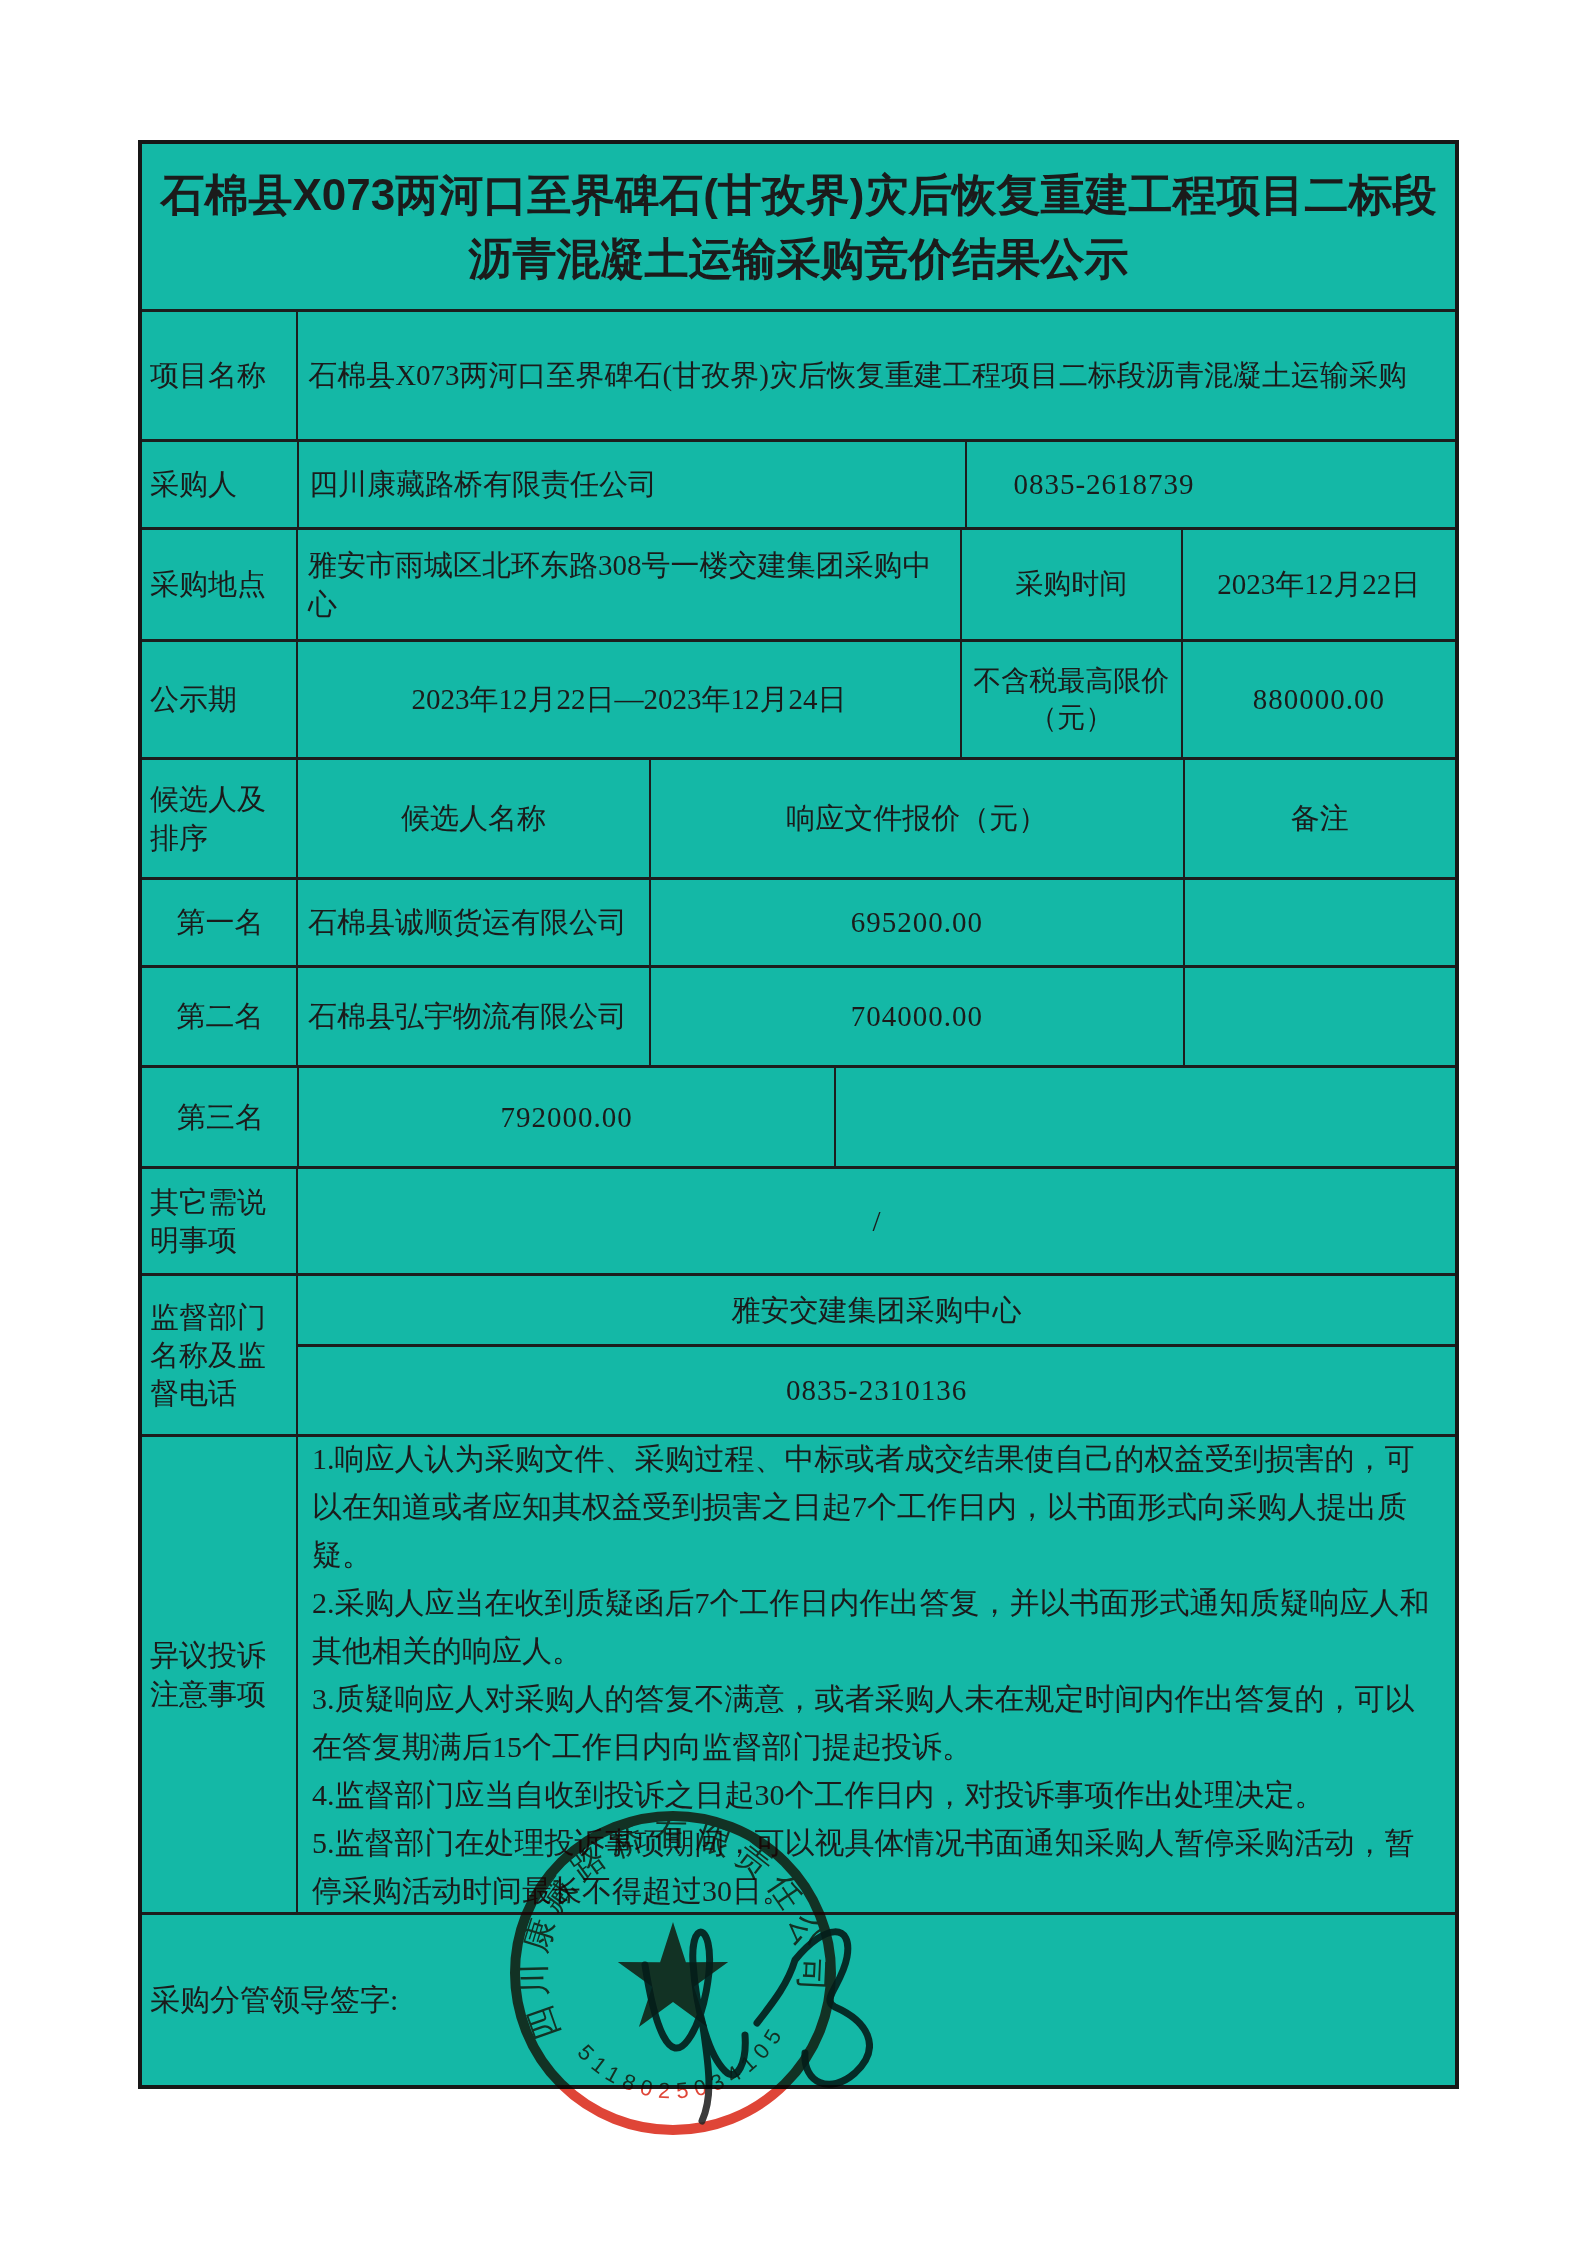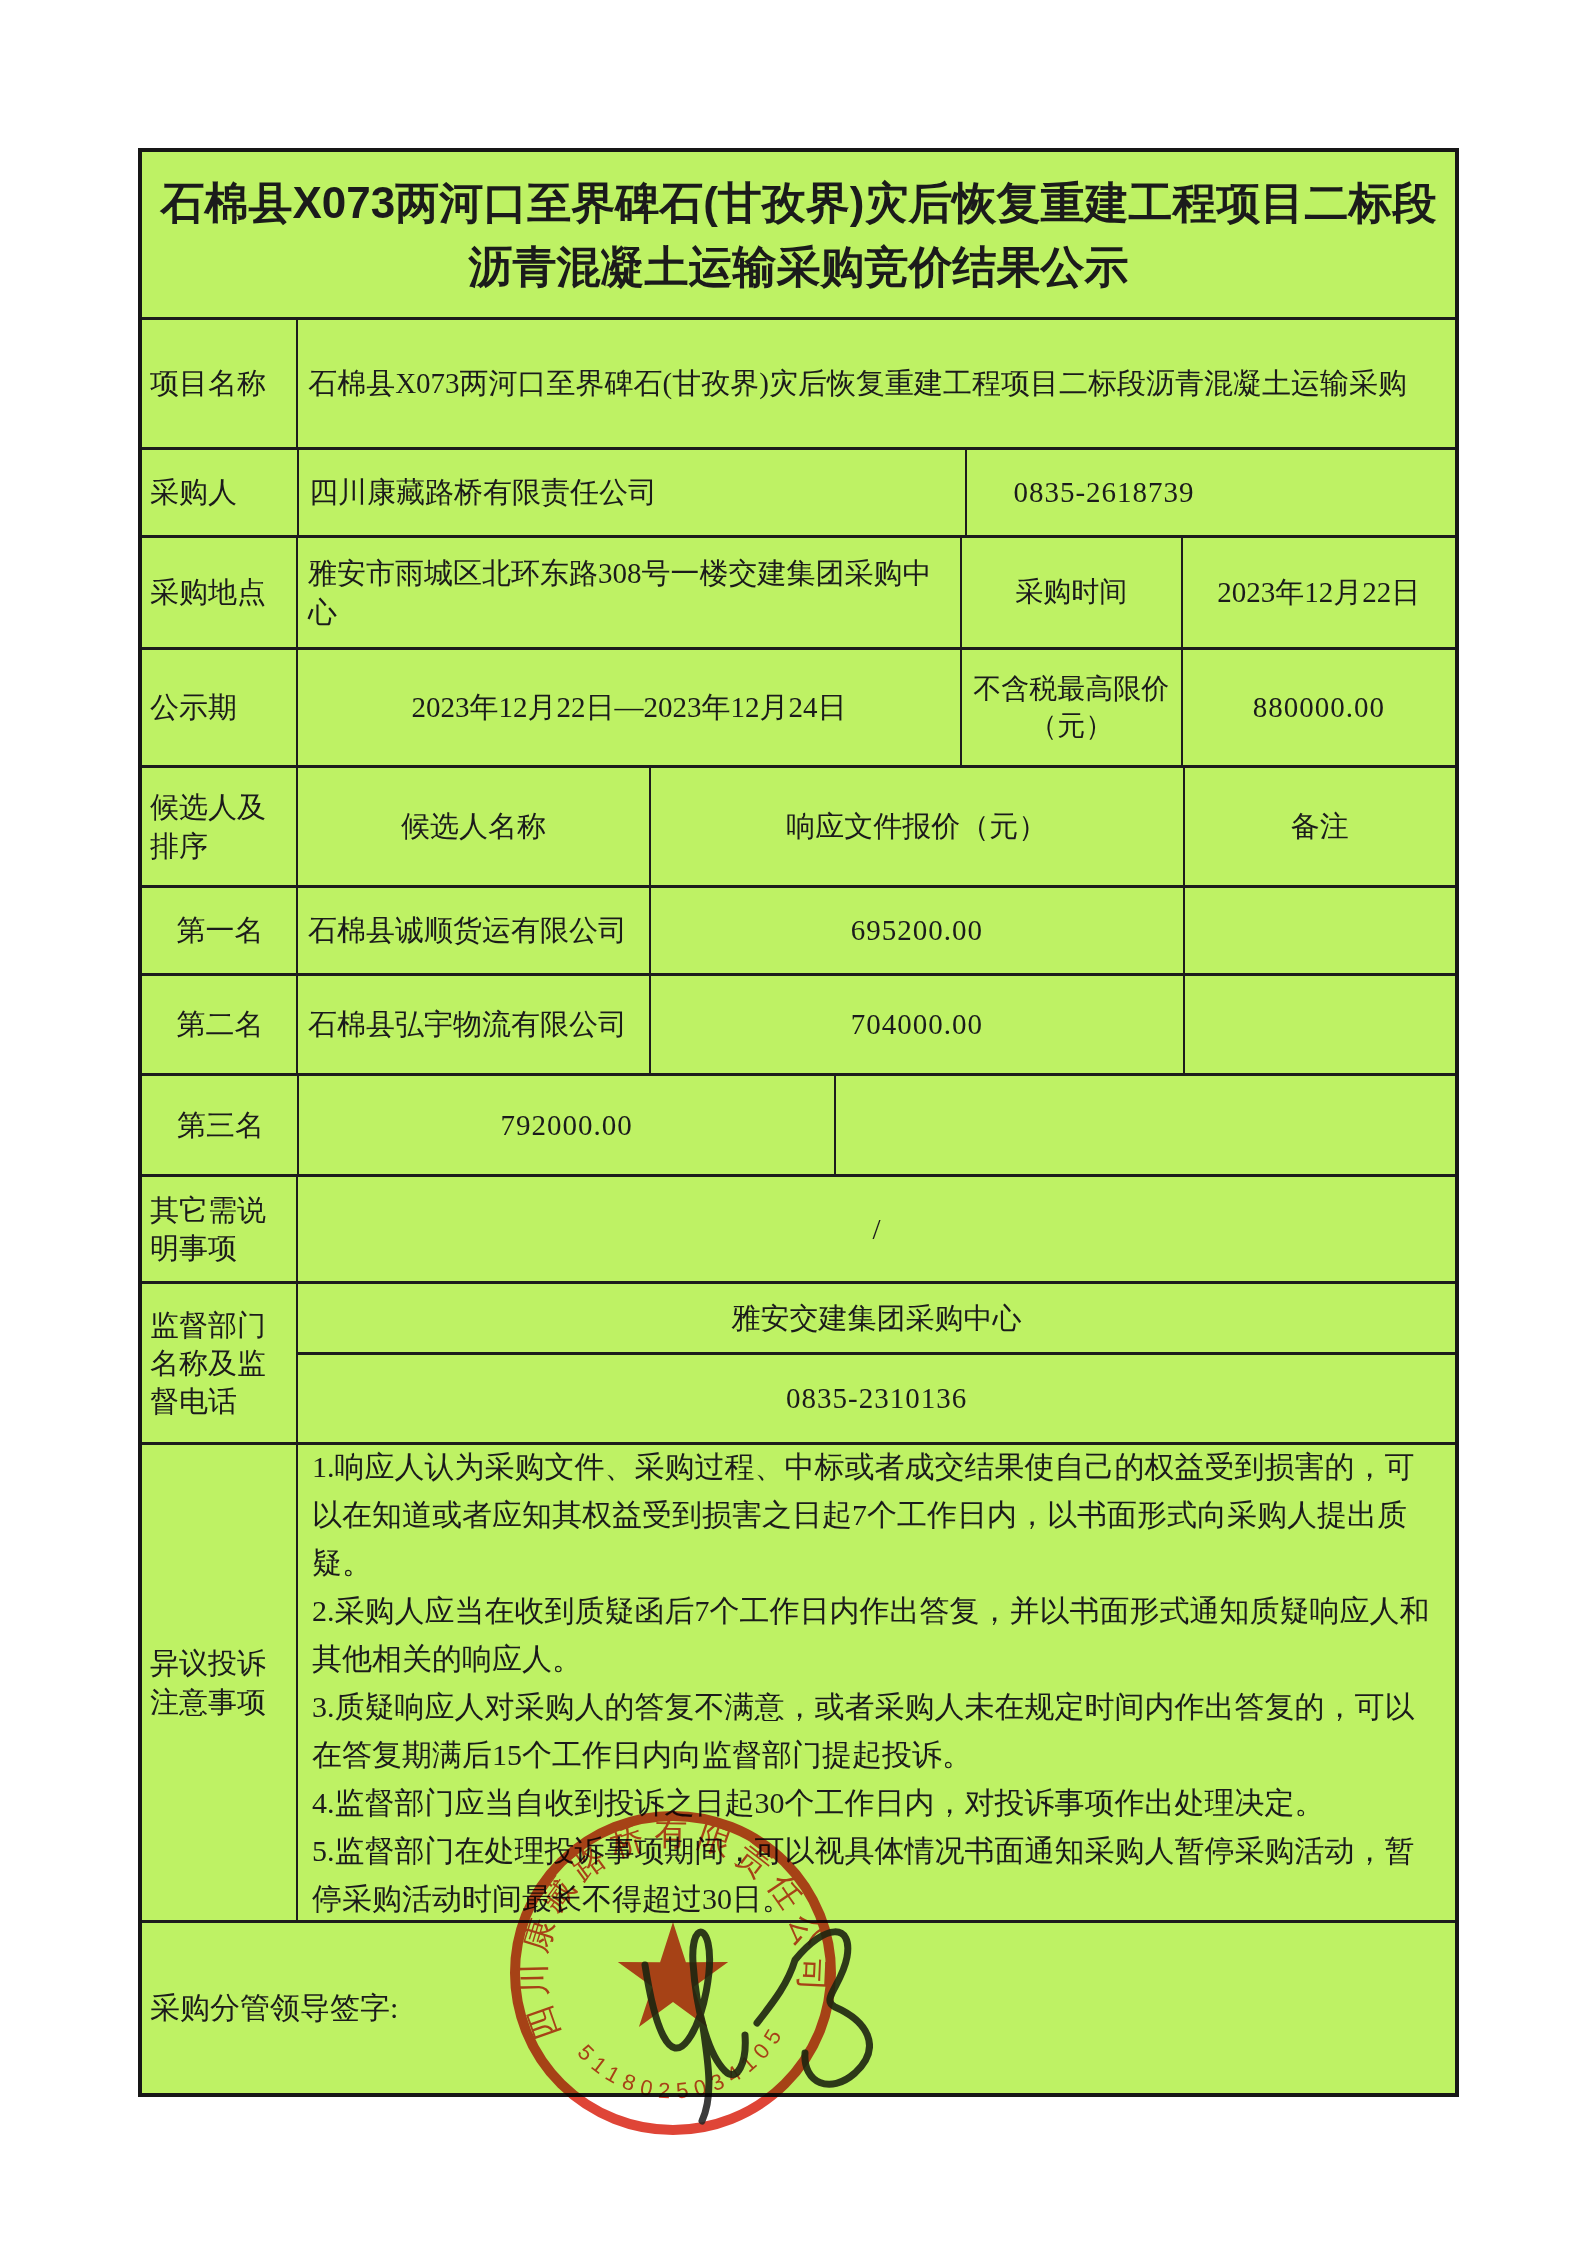--- a/index.html
+++ b/index.html
@@ -5,24 +5,24 @@
   html,body{margin:0;padding:0;background:#e8e8e8;}
   .page{
     position:relative;
     width:1587px;height:2244px;
     background:#ffffff;
     font-family:"Liberation Serif","DejaVu Serif",serif;
     color:#1b1b1b;
     overflow:hidden;
   }
   .table{
-    position:absolute;left:138px;top:148px;width:1321px;
+    position:absolute;left:138px;top:140px;width:1321px;
     border:4px solid #171717;
     box-sizing:border-box;
-    background:#bef264;
+    background:#14b8a6;
   }
   .row{display:flex;border-bottom:3px solid #1d1d1d;box-sizing:border-box;}
   .row:last-child{border-bottom:none;}
   .cell{
     box-sizing:border-box;
     border-right:2px solid #1d1d1d;
     display:flex;align-items:center;
     font-size:29px;line-height:1.32;
     padding:10px 10px;
   }

